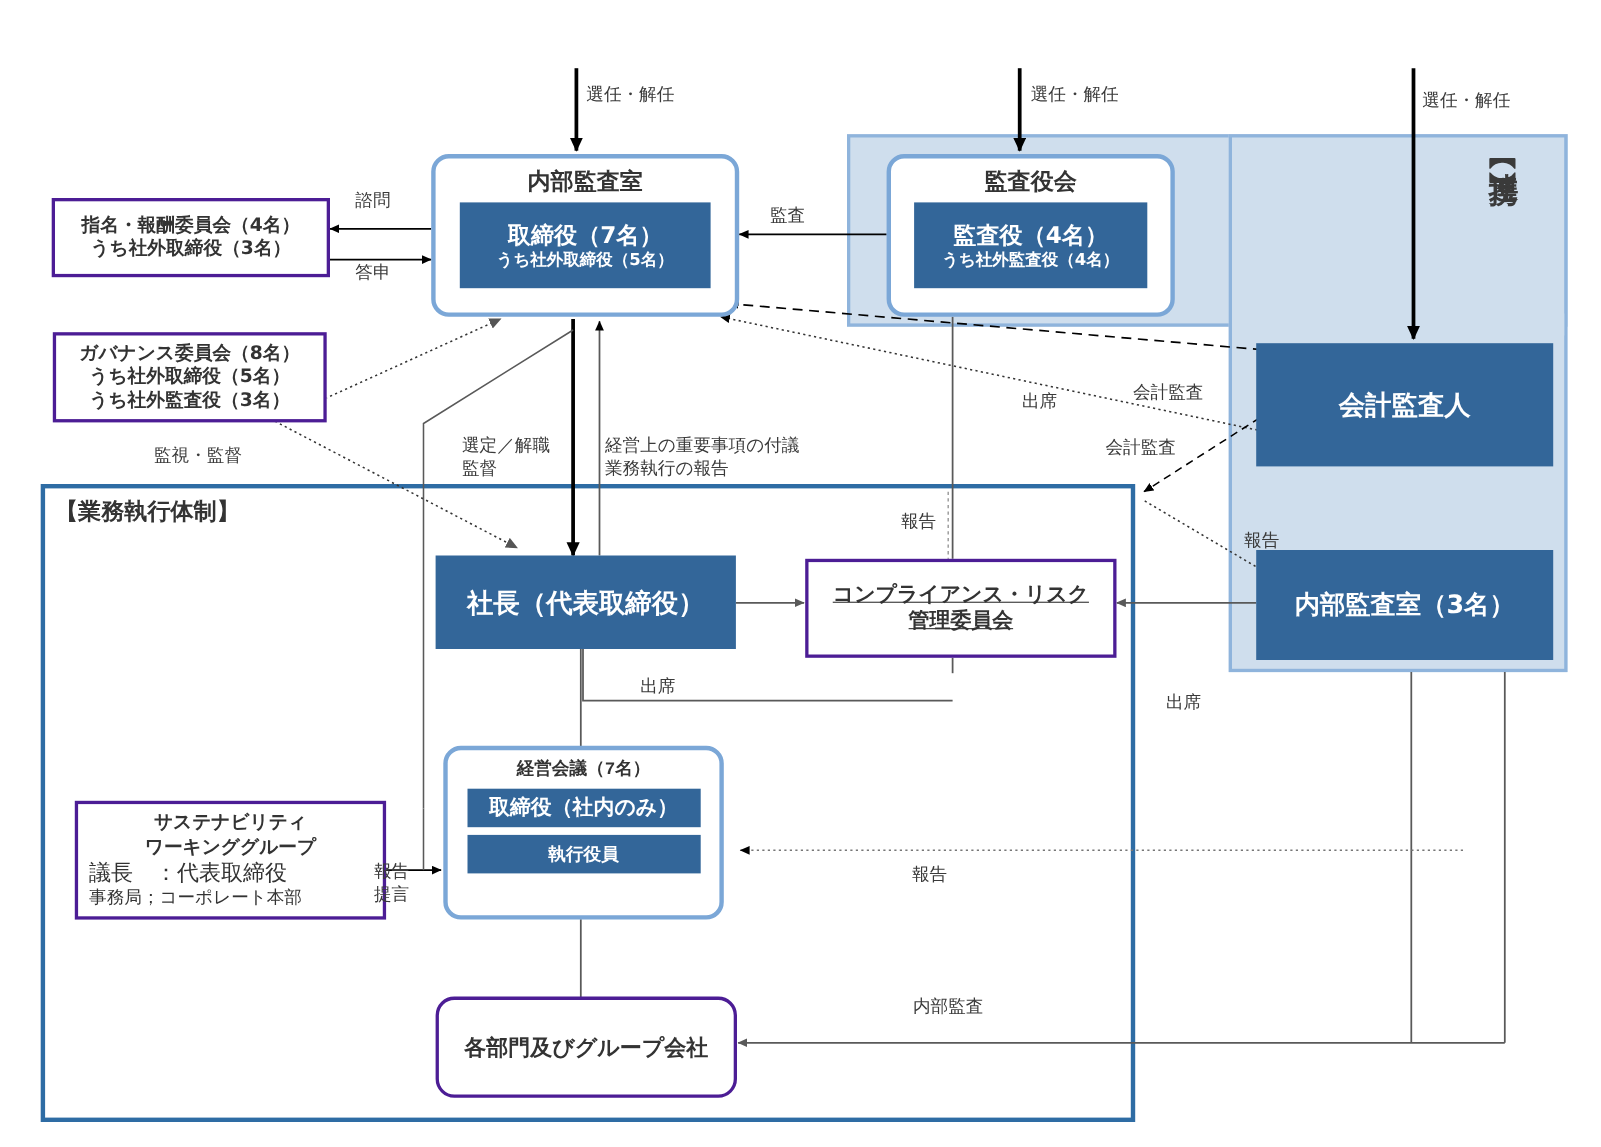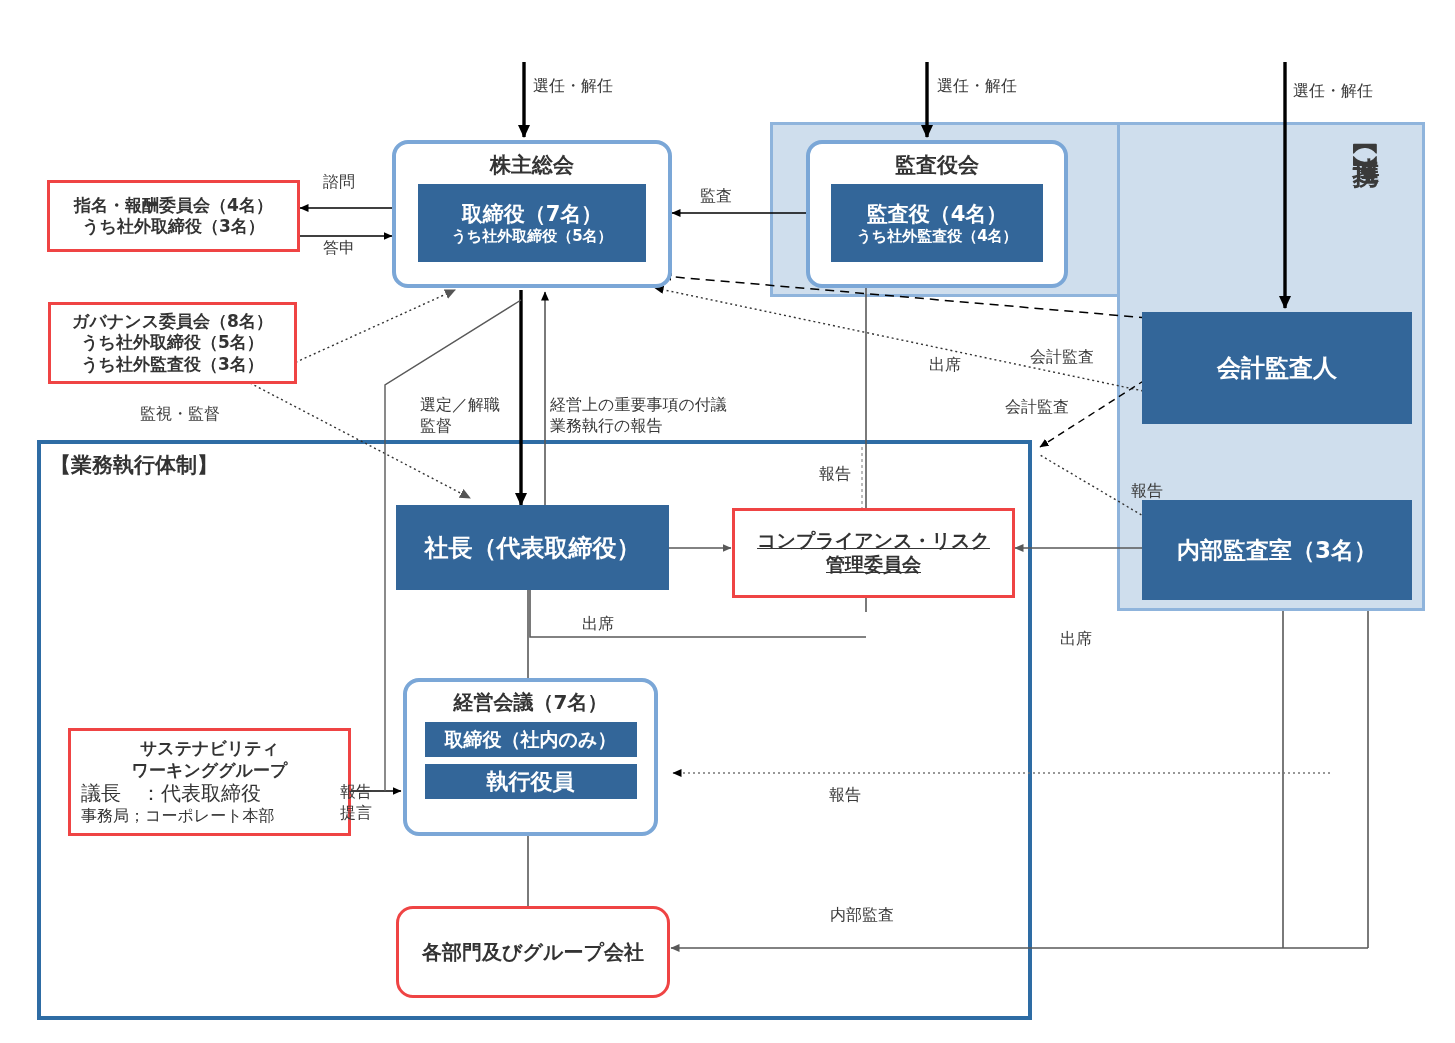--- a/index.html
+++ b/index.html
@@ -2,21 +2,21 @@
 <html><head>
 <meta charset="utf-8">
 <style>
   html,body{margin:0;padding:0;background:#ffffff;}
   body{font-family:"DejaVu Sans","Liberation Sans",sans-serif;}
   #stage{position:relative;width:1455px;height:1043px;background:#fff;overflow:hidden;}
   svg#wires{position:absolute;left:0;top:0;width:1455px;height:1043px;pointer-events:none;}
   .node{position:absolute;box-sizing:border-box;display:flex;flex-direction:column;
         align-items:center;justify-content:center;text-align:center;line-height:1.25;}
   .solidblue{background:#336699;color:#fff;font-weight:bold;}
-  .whitebox{background:#ffffff;border:3px solid #ef4444;color:#333333;font-weight:bold;}
+  .whitebox{background:#ffffff;border:3px solid #4c1d95;color:#333333;font-weight:bold;}
   .roundwrap{background:#ffffff;border:4px solid #7ba7d7;border-radius:16px;}
   .lbl{position:absolute;color:#3a3a3a;font-size:16px;line-height:1.3;white-space:pre;}
   .region{position:absolute;box-sizing:border-box;}
   .t-main{font-size:21px;}
   .t-sub{font-size:15px;}
 </style>
 </head>
 <body>
 
 <div id="stage">
@@ -97,21 +97,21 @@
     <path d="M350,791 L401,791" stroke="#000" stroke-width="1.6" fill="none" marker-end="url(#ab)"></path>
     <path d="M385,791 L385,735 " stroke="#595959" stroke-width="1.4" fill="none"></path>
     <path d="M385,735 L385,500" stroke="#595959" stroke-width="1.4" fill="none"></path>
     <path d="M385,500 L385,385 L521,300" stroke="#595959" stroke-width="1.4" fill="none"></path>
 
     <path d="M528,836 L528,907" stroke="#595959" stroke-width="1.6" fill="none"></path>
   </svg>
 
 
   <div class="node roundwrap" style="left:392px;top:140px;width:280px;height:148px;justify-content:flex-start;padding-top:8px;">
-    <div style="font-size:21px;font-weight:bold;color:#333;margin-bottom:6px;">株主総会</div>
+    <div style="font-size:21px;font-weight:bold;color:#333;margin-bottom:6px;">内部監査室</div>
     <div class="node solidblue" style="position:relative;left:0;top:0;width:228px;height:78px;">
       <div class="t-main">取締役（7名）</div>
       <div class="t-sub">うち社外取締役（5名）</div>
     </div>
   </div>
 
   <div class="node roundwrap" style="left:806px;top:140px;width:262px;height:148px;justify-content:flex-start;padding-top:8px;">
     <div style="font-size:21px;font-weight:bold;color:#333;margin-bottom:6px;">監査役会</div>
     <div class="node solidblue" style="position:relative;left:0;top:0;width:212px;height:78px;">
       <div class="t-main">監査役（4名）</div>
@@ -141,25 +141,25 @@
   <div class="node solidblue" style="left:396px;top:505px;width:273px;height:85px;font-size:24px;">
     <span>社長（代表取締役）</span>
   </div>
 
   <div class="node whitebox" style="left:732px;top:508px;width:283px;height:90px;font-size:19px;text-decoration:underline;">
     <div>コンプライアンス・リスク</div>
     <div>管理委員会</div>
   </div>
 
   <div class="node roundwrap" style="left:403px;top:678px;width:255px;height:158px;justify-content:flex-start;padding-top:8px;">
-    <div style="font-size:20px;font-weight:bold;color:#333;margin-bottom:7px;">経営会議（7名）</div>
+    <div style="font-size:16px;font-weight:bold;color:#333;margin-bottom:7px;font-family:Liberation Mono, monospace;">経営会議（7名）</div>
     <div class="node solidblue" style="position:relative;left:0;top:0;width:212px;height:35px;font-size:19px;margin-bottom:7px;">
       <span>取締役（社内のみ）</span>
     </div>
-    <div class="node solidblue" style="position:relative;left:0;top:0;width:212px;height:35px;font-size:22px;">
+    <div class="node solidblue" style="position:relative;left:0;top:0;width:212px;height:35px;font-size:16px;">
       <span>執行役員</span>
     </div>
   </div>
 
   <div class="node whitebox" style="left:68px;top:728px;width:283px;height:108px;font-size:17px;align-items:stretch;justify-content:center;padding:4px 10px;">
     <div style="text-align:center;">サステナビリティ</div>
     <div style="text-align:center;">ワーキンググループ</div>
     <div style="text-align:left;font-weight:normal;font-size:20px;color:#333;">議長　：代表取締役</div>
     <div style="text-align:left;font-weight:normal;font-size:16px;color:#333;">事務局；コーポレート本部</div>
   </div>

